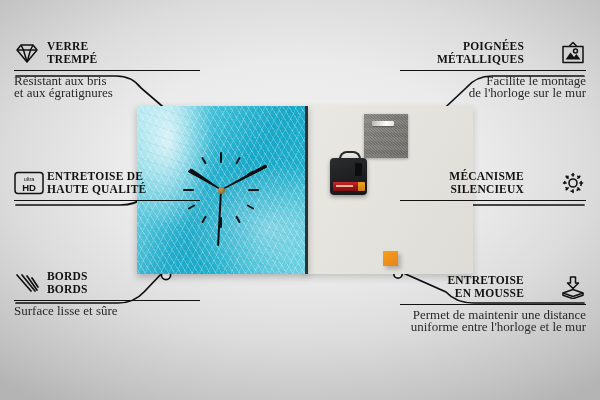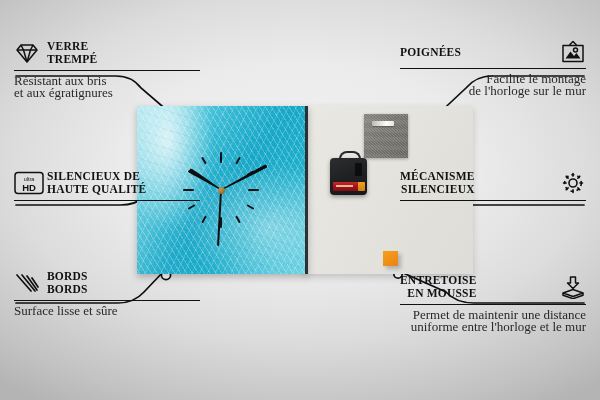--- a/index.html
+++ b/index.html
@@ -72,21 +72,21 @@
 
   
   .callout{position:absolute;width:186px;}
   .callout .head{display:flex;align-items:center;gap:7px;}
   .callout .title{font-weight:bold;font-size:11.5px;line-height:13px;color:#111;letter-spacing:.2px;}
   .callout .rule{height:1px;background:#111;margin:4px 0 4px;}
   .callout .desc{font-size:13px;line-height:11.5px;color:#26282a;}
   .left{left:14px;text-align:left;}
   .left .head{justify-content:flex-start;}
   .right{left:400px;text-align:right;}
-  .right .head{justify-content:space-between;gap:36px;}
+  .right .head{justify-content:flex-end;gap:36px;}
   .right .desc,.right .title{text-align:right;}
   .ico{width:26px;height:24px;flex:0 0 26px;display:block;}
   .ico svg{display:block;}
 
   .lines{position:absolute;inset:0;pointer-events:none;}
 </style>
 </head>
 <body>
 
 <div class="stage">
@@ -198,21 +198,21 @@
   <div class="callout left" style="top:170px">
     <div class="head">
       <span class="ico">
         <svg viewBox="0 0 30 24" width="30" height="24">
             <rect x="1" y="1.5" width="28" height="21" rx="3" fill="none" stroke="#111" stroke-width="1.5"></rect>
             <text x="15" y="10" font-family="Liberation Sans, sans-serif" font-size="5.5" text-anchor="middle" fill="#111">ultra</text>
             <text x="15" y="19.5" font-family="Liberation Sans, sans-serif" font-size="9.5" font-weight="bold" text-anchor="middle" fill="#111">HD</text>
           </svg>
       </span>
       <span class="title">
-        <span>SILENCIEUX DE</span><br>
+        <span>ENTRETOISE DE</span><br>
         <span>HAUTE QUALITÉ</span>
       </span>
     </div>
     <div class="rule"></div>
   </div>
 
   <div class="callout left" style="top:270px">
     <div class="head">
       <span class="ico">
         <svg viewBox="0 0 26 24" width="26" height="24">
@@ -232,20 +232,21 @@
     <div class="rule"></div>
     <div class="desc">
       <span>Surface lisse et sûre</span>
     </div>
   </div>
 
   <div class="callout right" style="top:40px">
     <div class="head">
       <span class="title">
         <span>POIGNÉES</span><br>
+        <span>MÉTALLIQUES</span>
       </span>
       <span class="ico">
         <svg viewBox="0 0 26 24" width="26" height="24">
             <g fill="none" stroke="#111" stroke-width="1.5" stroke-linejoin="round">
               <path d="M9.5 5 L13 1.5 L16.5 5"></path>
               <rect x="3" y="5.5" width="20" height="16"></rect>
               <path d="M5.5 18.5 L10.5 11.5 L14 16 L16.5 13 L20.5 18.5 Z" fill="#111" stroke="none"></path>
               <circle cx="15.5" cy="10" r="2"></circle>
             </g>
           </svg>

